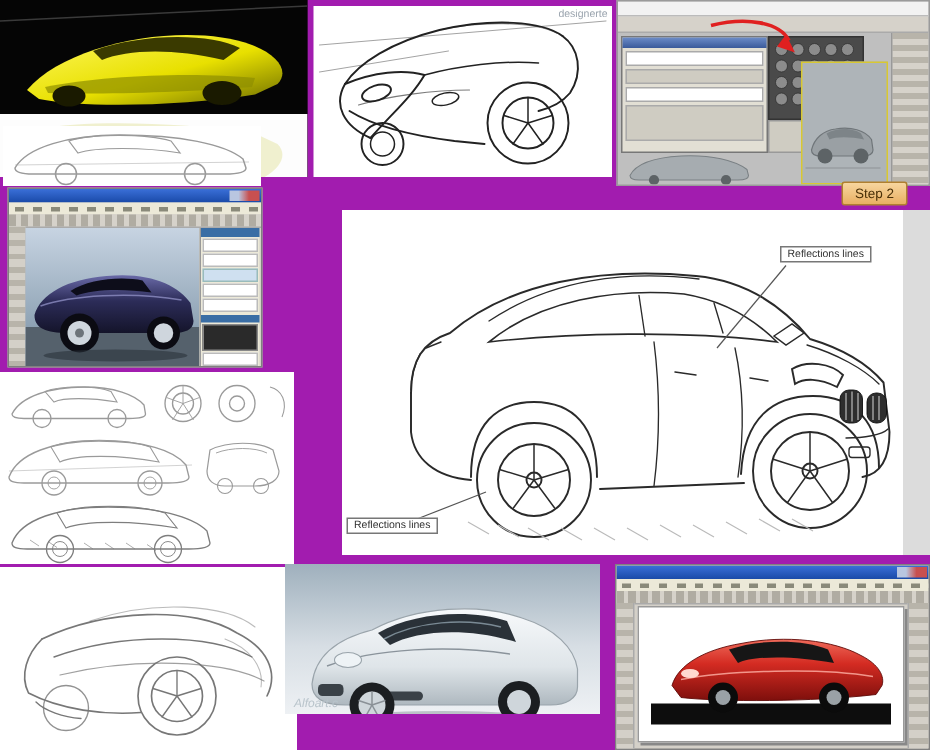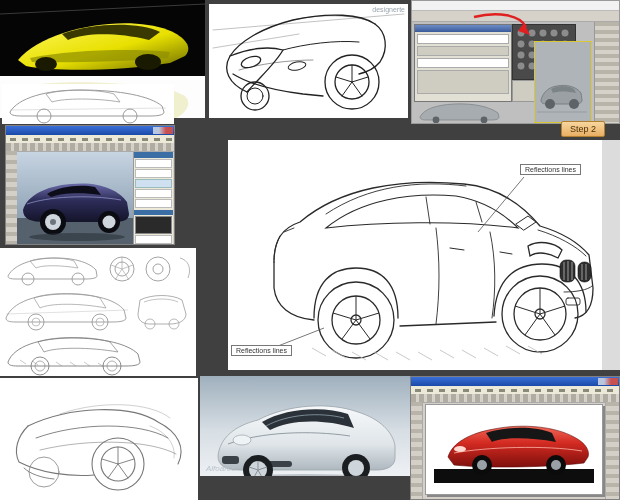--- a/index.html
+++ b/index.html
@@ -1,29 +1,29 @@
 <!DOCTYPE html>
 <html><head>
 <meta charset="utf-8">
 <style>
   html,body{margin:0;padding:0;background:#fff;font-family:"Liberation Sans",sans-serif;}
-  .stage{position:relative;width:620px;height:500px;background:#404040;overflow:hidden;text-align:center;}
+  .stage{position:relative;width:620px;height:500px;background:#a21caf;overflow:hidden;text-align:center;}
   .tile{position:absolute;overflow:hidden;}
   svg{display:block;}
 
   
   .t-yellow{left:0;top:0;width:205px;height:118px;background:#000;}
   .t-ink{left:209px;top:4px;width:199px;height:114px;background:#fff;}
   .t-max{left:411px;top:0;width:209px;height:124px;background:#bfbfbf;border:1px solid #9a9a9a;box-sizing:border-box;}
   .t-sketchtop{left:2px;top:84px;width:172px;height:40px;background:#fff;}
   .t-psPurple{left:5px;top:125px;width:170px;height:120px;background:#d4d0c8;border:1px solid #808080;box-sizing:border-box;}
   .t-pencil{left:0;top:248px;width:196px;height:128px;background:#fff;}
   .t-suv{left:228px;top:140px;width:392px;height:230px;background:#fff;}
   .t-sports{left:0;top:378px;width:198px;height:122px;background:#fff;}
-  .t-porsche{left:200px;top:376px;width:210px;height:100px;background:linear-gradient(#9fb0bd,#d7dee4 55%,#eef1f4);}
+  .t-porsche{left:190px;top:376px;width:210px;height:100px;background:linear-gradient(#9fb0bd,#d7dee4 55%,#eef1f4);}
   .t-psRed{left:410px;top:376px;width:210px;height:124px;background:#d4d0c8;border:1px solid #808080;box-sizing:border-box;}
 
   
   .step2{position:absolute;left:561px;top:121px;padding:2px 8px;font-size:9px;color:#4a3008;
          background:linear-gradient(#f7d69e,#e9af63);border:1px solid #b08030;border-radius:2px;}
 
   
   .callout{position:absolute;font-size:7px;color:#333;background:#fff;border:1px solid #777;
            padding:1px 4px;white-space:nowrap;}
   .co-top{left:520px;top:164px;}

